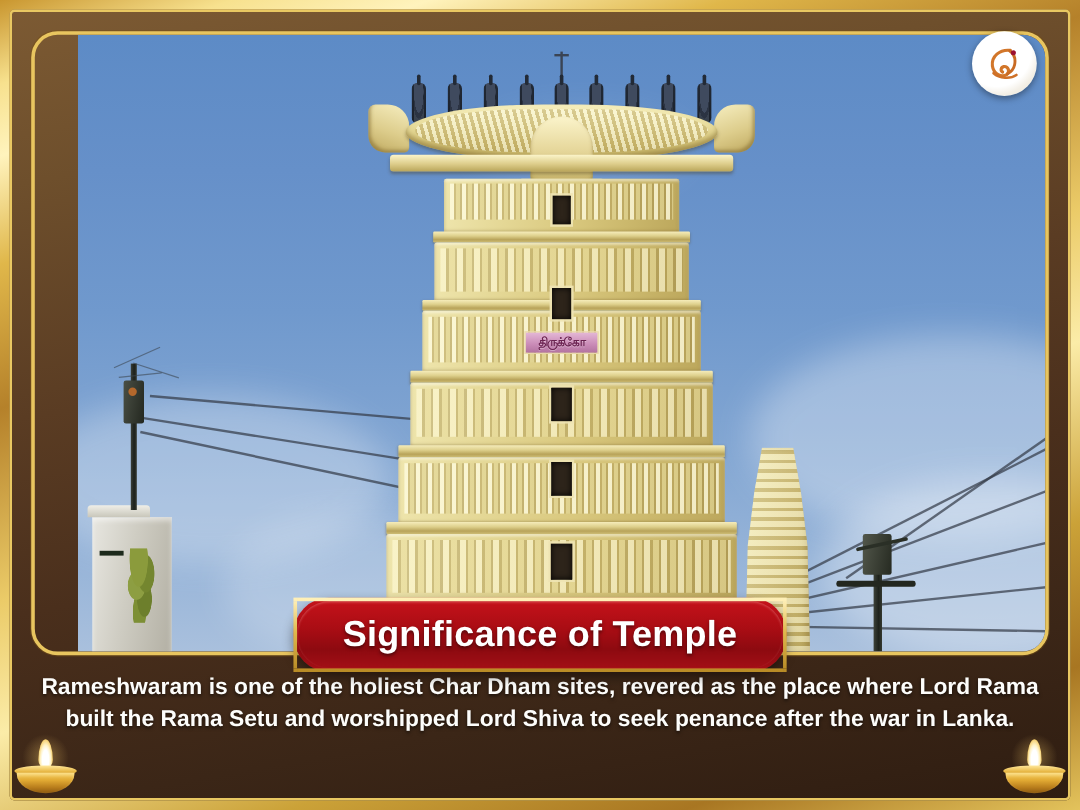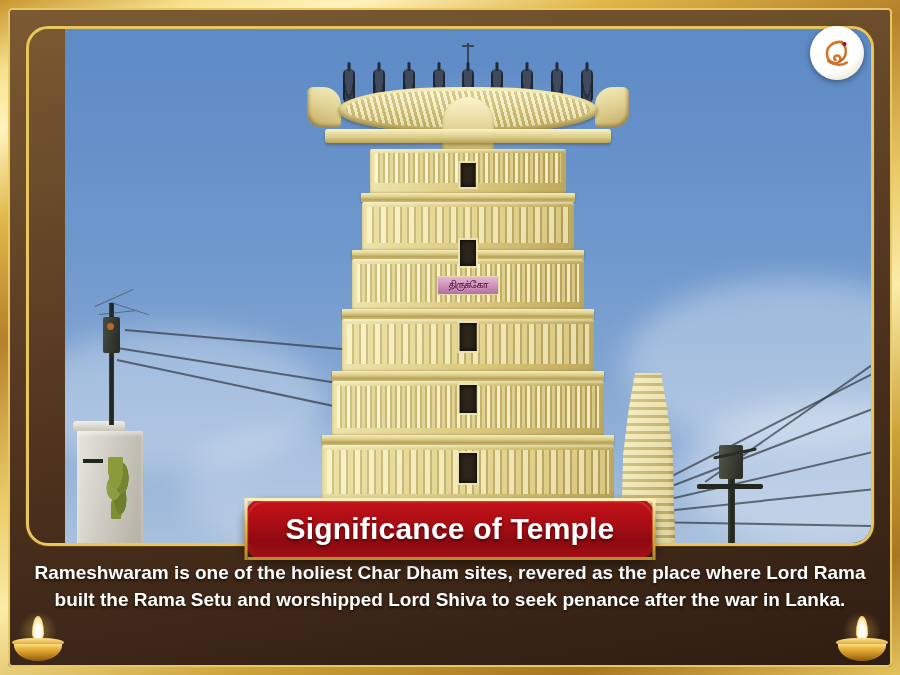--- a/index.html
+++ b/index.html
@@ -274,21 +274,21 @@
 
   
   #title-pill{
     position:absolute;
     left:50%; transform:translateX(-50%);
     top:498px;
     padding:11px 38px;
     background:linear-gradient(180deg,#c4121a 0%,#aa0d14 40%,#8d0a10 72%,#a30f16 100%);
     border:3px solid;
     border-image:linear-gradient(180deg,#fff0b8,#e0b94e 45%,#b98c26 100%) 1;
-    border-radius:20px;
+    border-radius:30px;
     box-shadow:0 4px 10px rgba(0,0,0,.45), inset 0 1px 2px rgba(255,180,180,.35);
     z-index:6;
   }
   #title-pill span{
     display:block;
     font-size:30px; font-weight:bold; color:#fff;
     letter-spacing:.2px; white-space:nowrap;
     text-shadow:0 2px 3px rgba(0,0,0,.5);
   }
 

